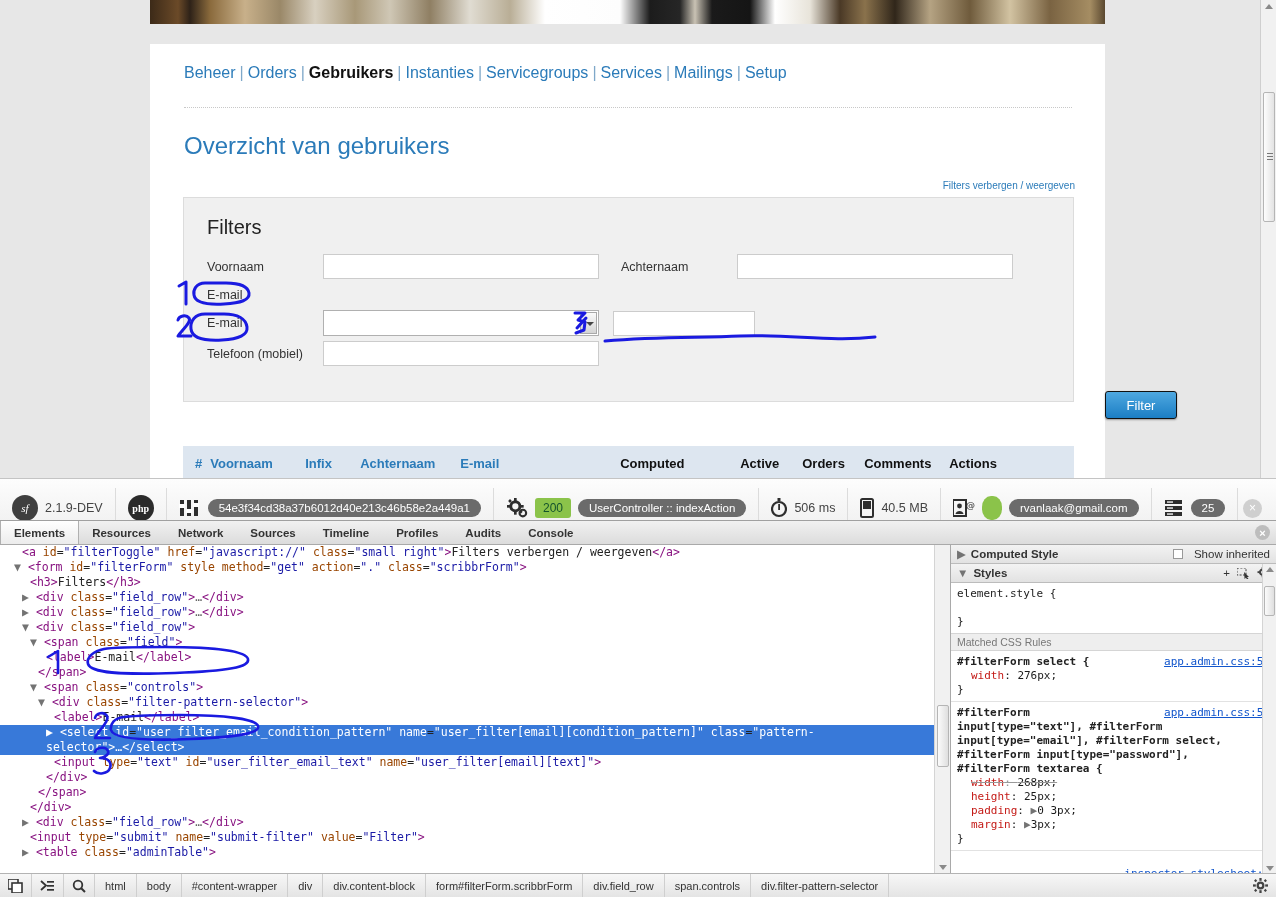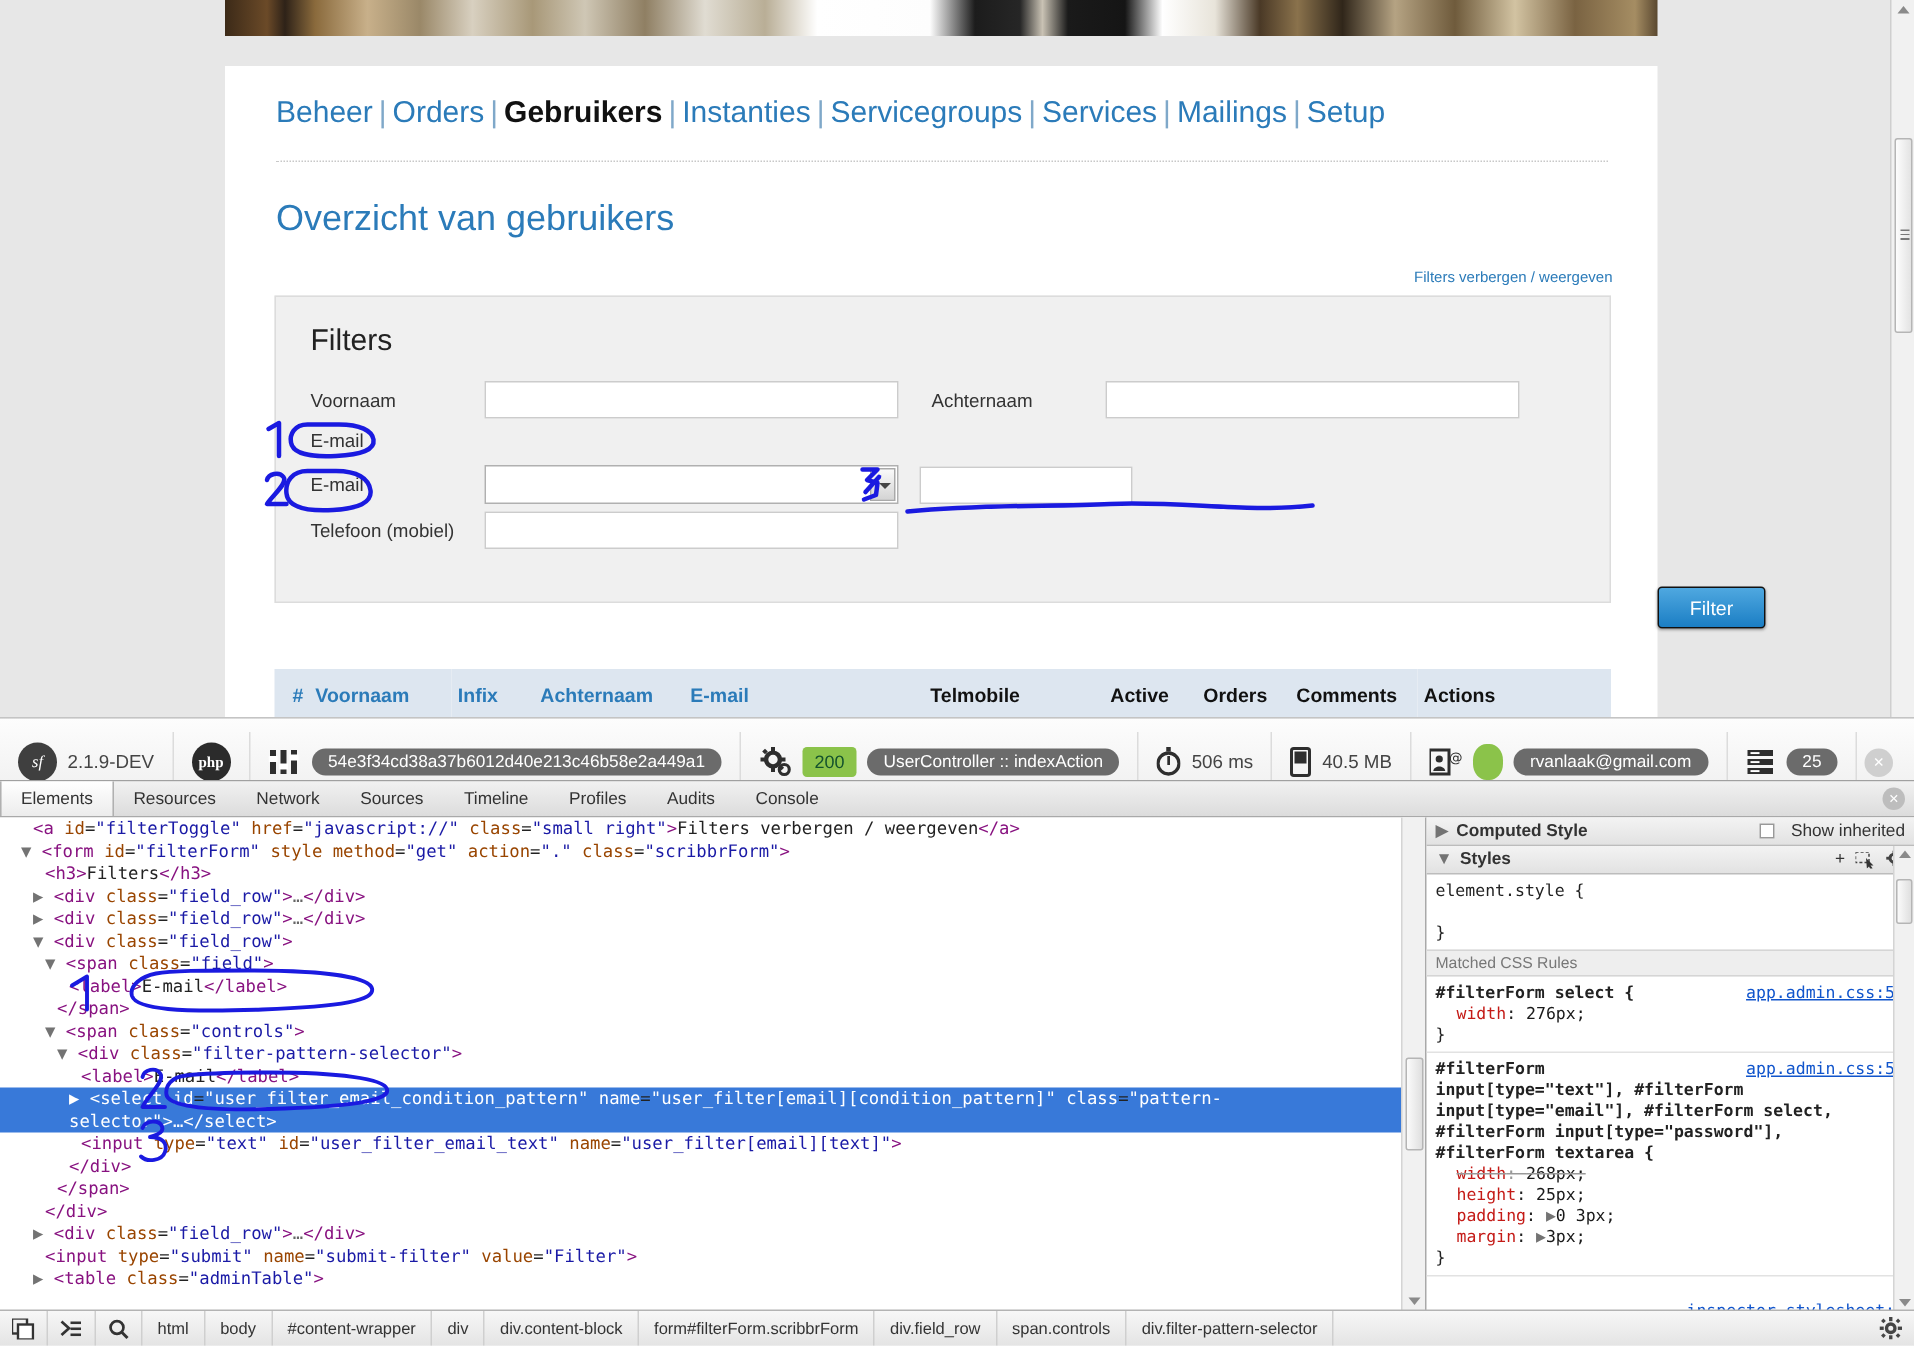--- a/index.html
+++ b/index.html
@@ -32,21 +32,21 @@
         #b5a383 780px, #6f5b3c 820px, #d2c3a2 860px, #7a6342 900px,
         #a58d63 940px, #5a4830 955px);
   }
   #content-wrapper {
     position: absolute; left: 150px; top: 44px;
     width: 955px; height: 434px;
     background: #ffffff;
   }
   #main-nav {
     position: absolute; left: 34px; top: 20px;
-    font-size: 20px; color: #2b7bb9;
+    font-size: 16px; color: #2b7bb9;
     white-space: nowrap;
   }
   #main-nav a { color: #2b7bb9; text-decoration: none; }
   #main-nav a.current { color: #111; font-weight: bold; }
   #main-nav .sep { color: #7fa8c9; margin: 0 4px; }
   .dotted-rule {
     position: absolute; left: 34px; top: 63px;
     width: 888px; height: 0;
     border-top: 1px dotted #c8c8c8;
   }
@@ -198,20 +198,21 @@
     background: #fff;
     border-top: 1px solid #a0a0a0;
   }
   #dt-tabs {
     height: 24px;
     background: linear-gradient(#f1f1f1,#dcdcdc);
     border-bottom: 1px solid #a9a9a9;
     display: flex; align-items: stretch;
     font-size: 11.5px; color: #333;
     position: relative;
+    font-weight: bold;
   }
   .dt-tab {
     padding: 0 13px; display: flex; align-items: center;
     border-right: 1px solid transparent;
   }
   .dt-tab.active {
     background: linear-gradient(#ffffff,#ececec);
     border-left: 1px solid #b0b0b0;
     border-right: 1px solid #b0b0b0;
   }
@@ -374,21 +375,21 @@
     <button id="filter-btn">Filter</button>
 
     <table id="results">
       <thead>
         <tr>
             <th style="width: 22px; padding-left: 12px;">#</th>
             <th style="width: 95px;">Voornaam</th>
             <th style="width: 55px;">Infix</th>
             <th style="width: 100px;">Achternaam</th>
             <th style="width: 160px;">E-mail</th>
-            <th class="dark" style="width: 120px;">Telmobile</th>
+            <th class="dark" style="width: 120px;">Computed</th>
             <th class="dark" style="width: 62px;">Active</th>
             <th class="dark" style="width: 62px;">Orders</th>
             <th class="dark" style="width: 85px;">Comments</th>
             <th class="dark">Actions</th>
           </tr>
       </thead>
 
     </table>
   </div>
 

